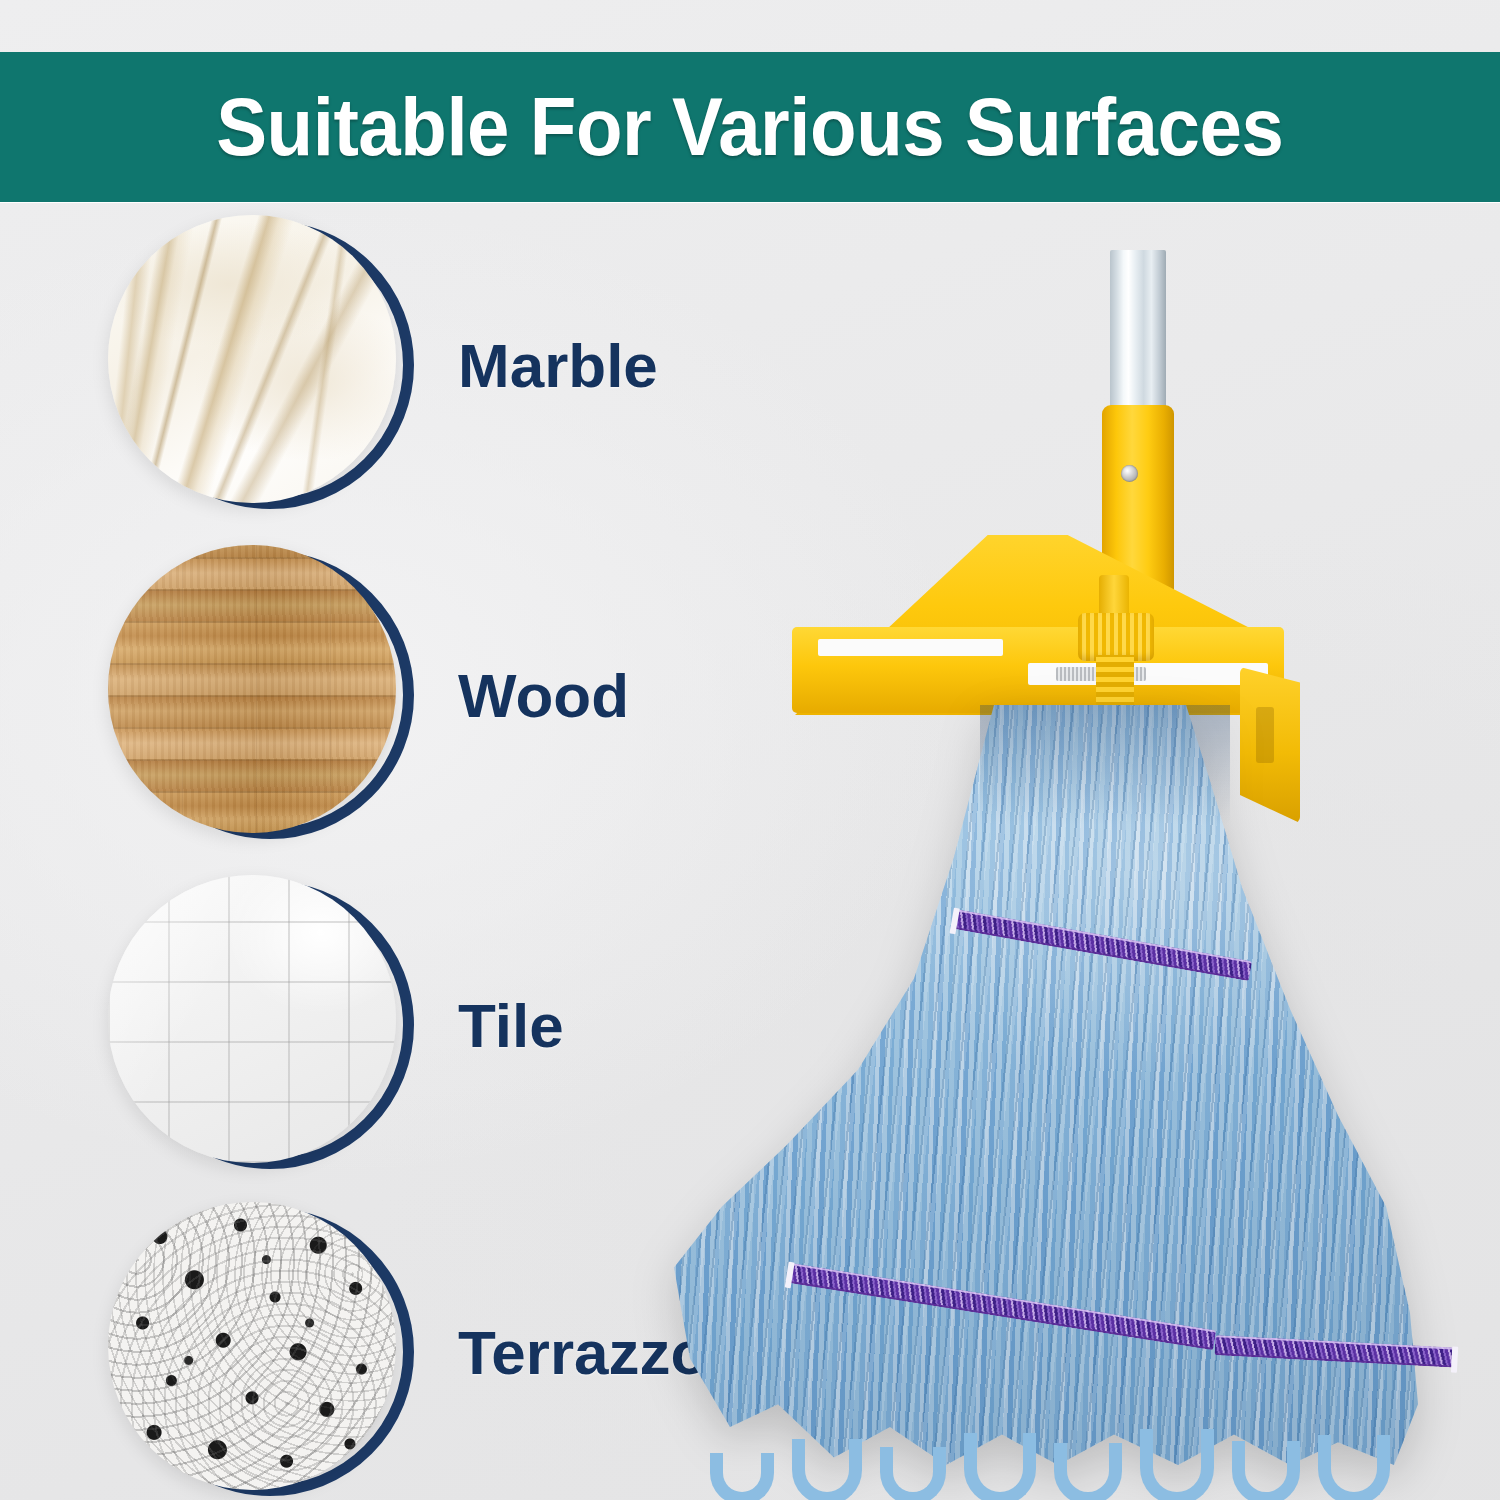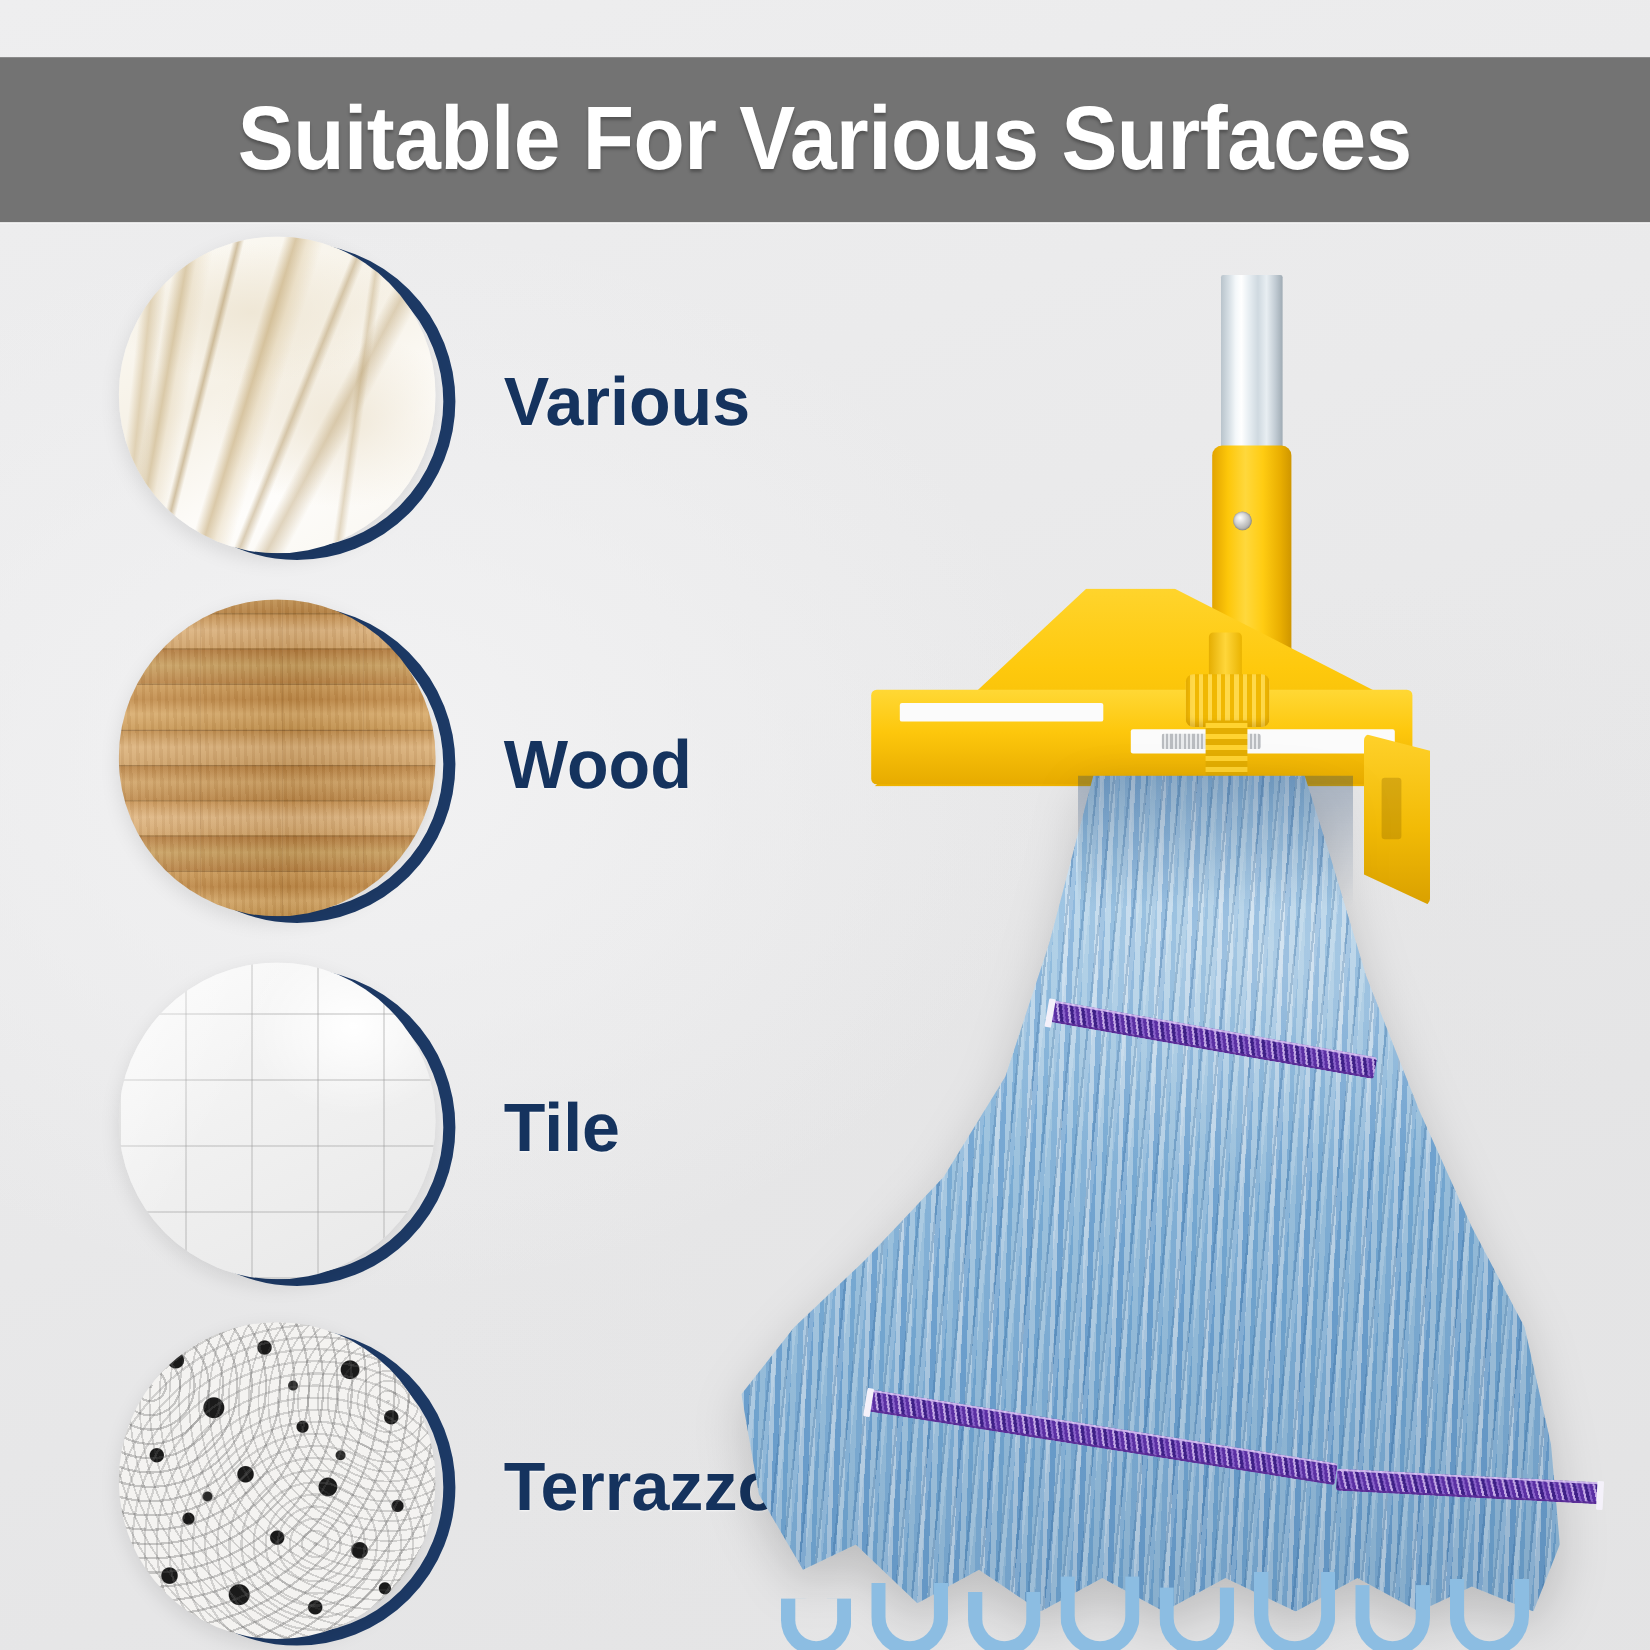--- a/index.html
+++ b/index.html
@@ -16,21 +16,21 @@
     background:
       radial-gradient(ellipse 900px 700px at 22% 46%, #f2f2f3 0%, rgba(242,242,243,0) 70%),
       radial-gradient(ellipse 1100px 900px at 78% 78%, #e4e4e5 0%, rgba(228,228,229,0) 72%),
       linear-gradient(160deg,#eeeeef 0%,#e9e9ea 48%,#e3e3e4 100%);
   }
 
   
   .banner {
     position:absolute;
     left:0; top:52px; width:1500px; height:150px;
-    background:#737373;
+    background:#0f766e;
     display:flex; align-items:center; justify-content:center;
     box-shadow:0 1px 0 #ffffff;
   }
   .banner-title {
     color:#ffffff;
     font-size:82px;
     font-weight:bold;
     letter-spacing:-0.5px;
     line-height:1;
     white-space:nowrap;
@@ -313,21 +313,21 @@
   <div class="banner-title">Suitable For Various Surfaces</div>
 </div>
 
 <div class="surface-list">
 
   <div class="surface-row r0">
     <div class="swatch-wrap">
       <div class="swatch-ring"></div>
       <div class="swatch tex-marble"></div>
     </div>
-    <div class="surface-label">Various</div>
+    <div class="surface-label">Marble</div>
   </div>
 
   <div class="surface-row r2">
     <div class="swatch-wrap">
       <div class="swatch-ring"></div>
       <div class="swatch tex-tile"></div>
     </div>
     <div class="surface-label">Tile</div>
   </div>
 

